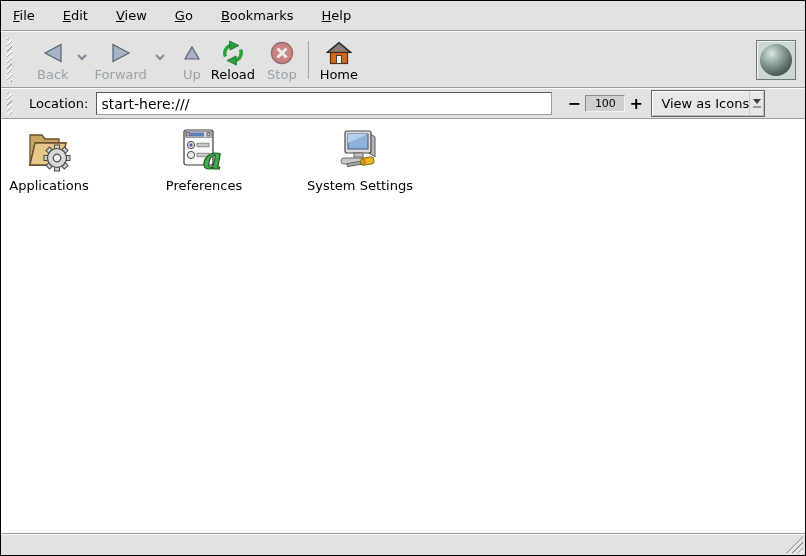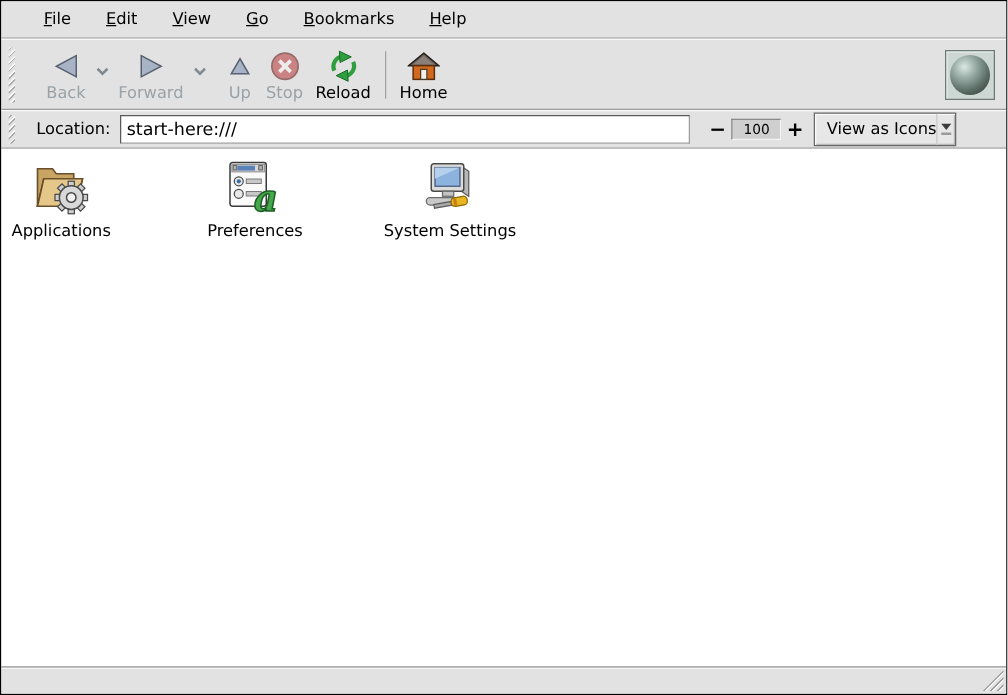--- a/index.html
+++ b/index.html
@@ -8,21 +8,21 @@
     width: 806px; height: 556px;
     border: 1px solid #000;
     background: #e2e2e2;
     display: flex; flex-direction: column;
     position: relative; overflow: hidden;
   }
   
   .menubar {
     height: 30px; flex: 0 0 30px;
     display: flex; align-items: center;
-    padding-left: 24px;
+    padding-left: 2px;
     border-bottom: 1px solid #9c9c9c;
     background: #e2e2e2;
   }
   .menu-item {
     font-size: 13px; color: #000;
     padding: 3px 10px; margin-right: 8px;
     cursor: default; white-space: nowrap;
   }
   .menu-item .mn { text-decoration: underline; }
   
@@ -180,41 +180,41 @@
 
     <div class="tool-btn disabled" style="margin-left:10px;">
       <span class="icon-holder">
         <svg width="18" height="16" viewBox="0 0 18 16" opacity="0.85">
           <polygon points="9,2 16,14 2,14" fill="#9fadc0" stroke="#3f4b5e" stroke-width="1.2"></polygon>
         </svg>
       </span>
       <span class="tool-label">Up</span>
     </div>
 
-    <div class="tool-btn disabled" style="margin-left:4px;">
-      <span class="icon-holder">
-        <svg width="24" height="24" viewBox="0 0 24 24" opacity="0.65">
-          <circle cx="12" cy="12" r="10.5" fill="#c05050" stroke="#6e2f2f" stroke-width="1.4"></circle>
-          <line x1="7.5" y1="7.5" x2="16.5" y2="16.5" stroke="#f2f2f2" stroke-width="3"></line>
-          <line x1="16.5" y1="7.5" x2="7.5" y2="16.5" stroke="#f2f2f2" stroke-width="3"></line>
-        </svg>
-      </span>
-      <span class="tool-label">Stop</span>
-    </div>
-
     <div class="tool-btn" style="margin-left:2px;">
       <span class="icon-holder">
         <svg width="26" height="26" viewBox="0 0 26 26">
           <path d="M5.5,16.5 A8,8 0 0 1 12,5.2" fill="none" stroke="#2f9e3f" stroke-width="3.4"></path>
           <polygon points="9.5,1 19,5.5 10,10" fill="#2f9e3f" stroke="#156b22" stroke-width="0.8"></polygon>
           <path d="M20.5,9.5 A8,8 0 0 1 14,20.8" fill="none" stroke="#2f9e3f" stroke-width="3.4"></path>
           <polygon points="16.5,25 7,20.5 16,16" fill="#2f9e3f" stroke="#156b22" stroke-width="0.8"></polygon>
         </svg>
       </span>
       <span class="tool-label">Reload</span>
+    </div>
+
+    <div class="tool-btn disabled" style="margin-left:4px;">
+      <span class="icon-holder">
+        <svg width="24" height="24" viewBox="0 0 24 24" opacity="0.65">
+          <circle cx="12" cy="12" r="10.5" fill="#c05050" stroke="#6e2f2f" stroke-width="1.4"></circle>
+          <line x1="7.5" y1="7.5" x2="16.5" y2="16.5" stroke="#f2f2f2" stroke-width="3"></line>
+          <line x1="16.5" y1="7.5" x2="7.5" y2="16.5" stroke="#f2f2f2" stroke-width="3"></line>
+        </svg>
+      </span>
+      <span class="tool-label">Stop</span>
     </div>
 
     <div class="toolbar-sep"></div>
 
     <div class="tool-btn">
       <span class="icon-holder">
         <svg width="26" height="24" viewBox="0 0 26 24">
           <polygon points="13,1.5 25,11.5 1,11.5" fill="#6b635a" stroke="#26221e" stroke-width="1.2"></polygon>
           <polygon points="13,3.5 21.5,10.5 4.5,10.5" fill="#8a8078" stroke="none"></polygon>
           <rect x="4.5" y="11.5" width="17" height="11" fill="#d2691e" stroke="#5a2d0c" stroke-width="1.2"></rect>

